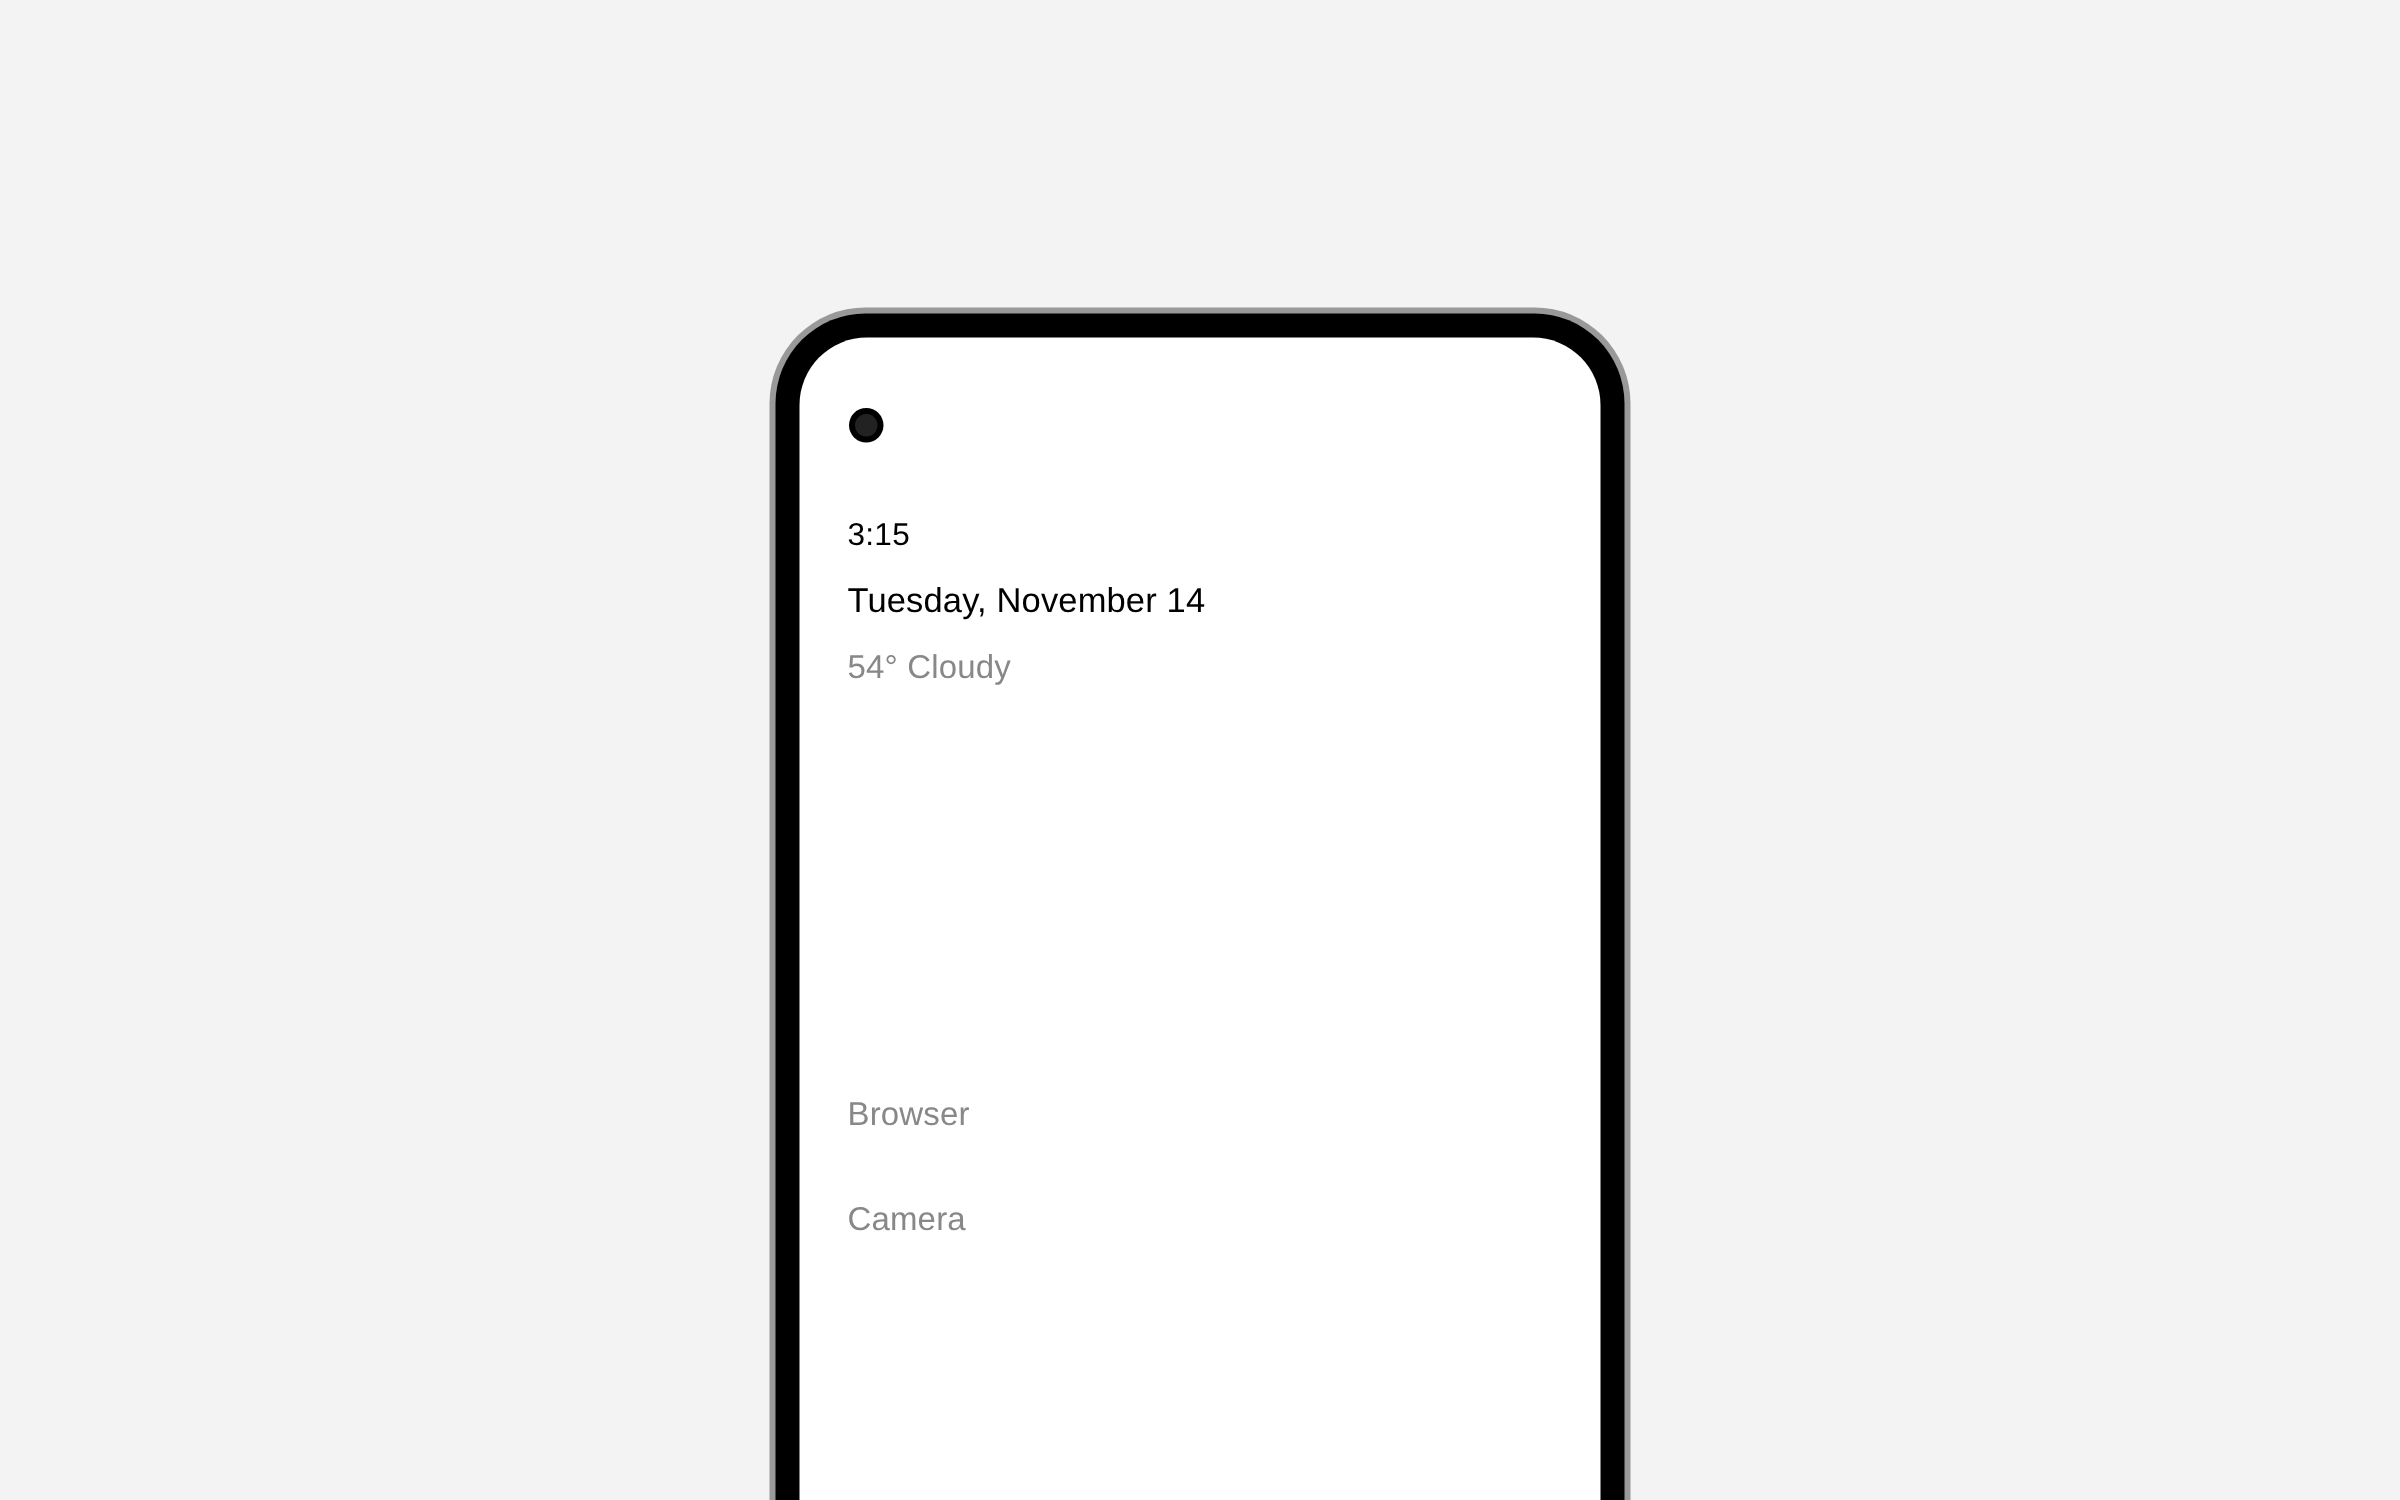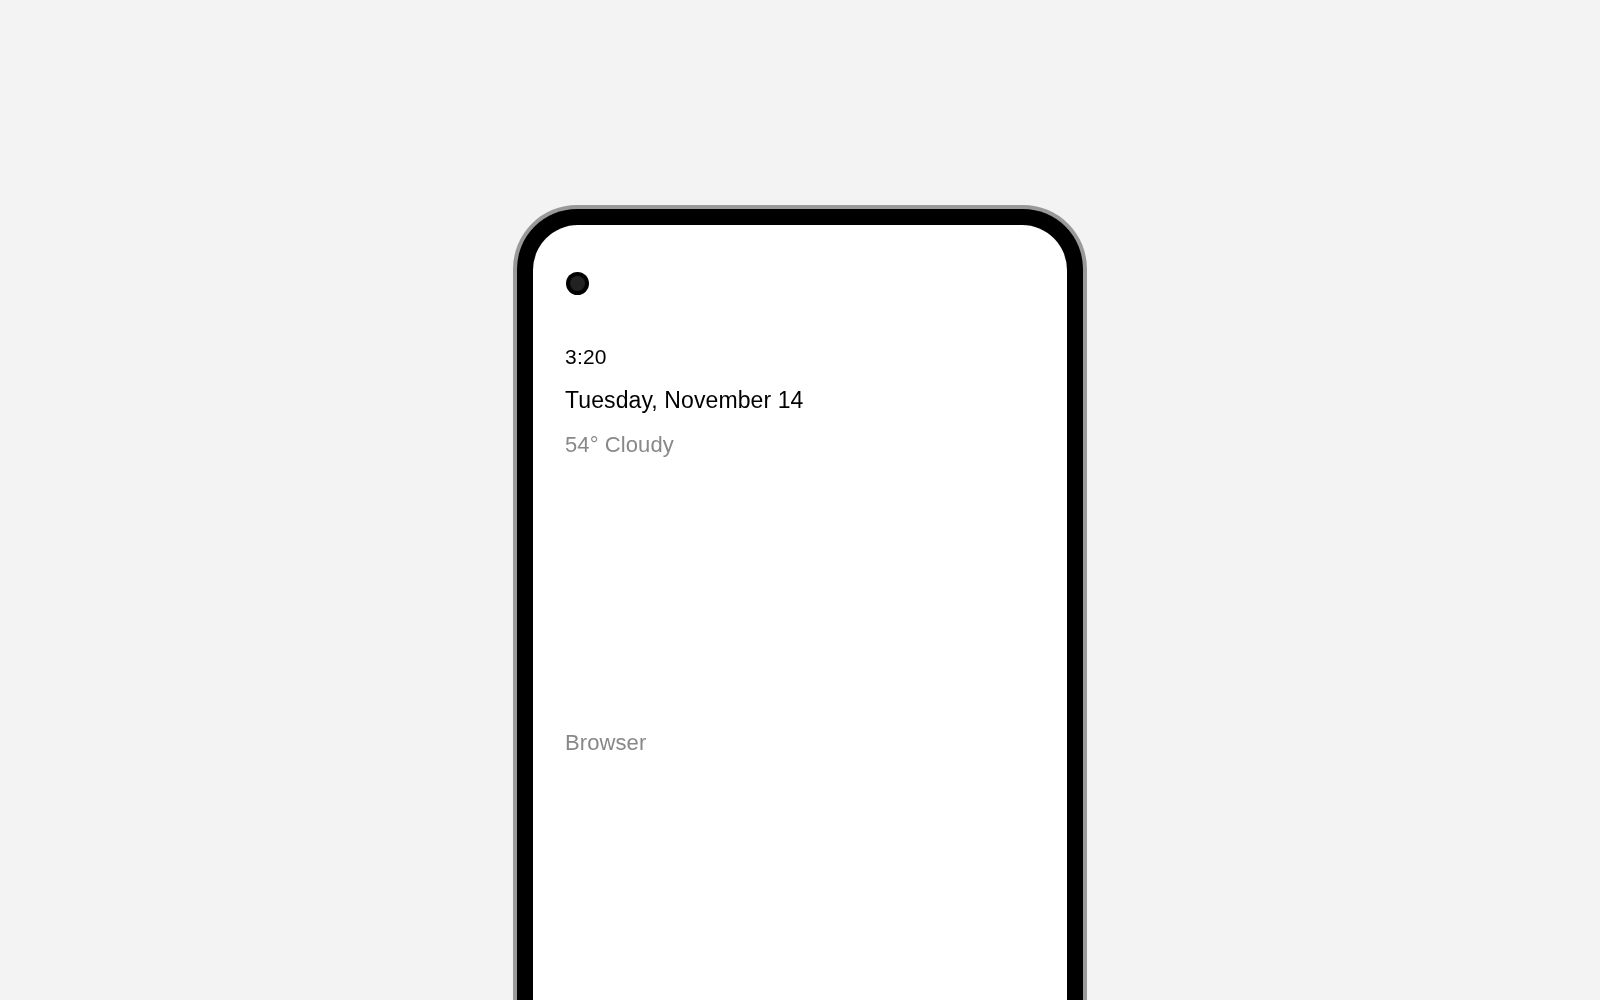--- a/index.html
+++ b/index.html
@@ -109,23 +109,24 @@
   </style>
 </head>
 <body>
 
 <div class="phone-frame">
   <div class="phone-bezel">
     <div class="phone-screen">
       <div class="camera-cutout"></div>
 
       <div class="content">
-        <div class="time">3:20</div>
+        <div class="time">3:15</div>
         <div class="date">Tuesday, November 14</div>
         <div class="weather">54° Cloudy</div>
 
         <div class="app-list">
           <div class="app-item">Browser</div>
+          <div class="app-item">Camera</div>
         </div>
       </div>
     </div>
   </div>
 </div>
 
 </body></html>

